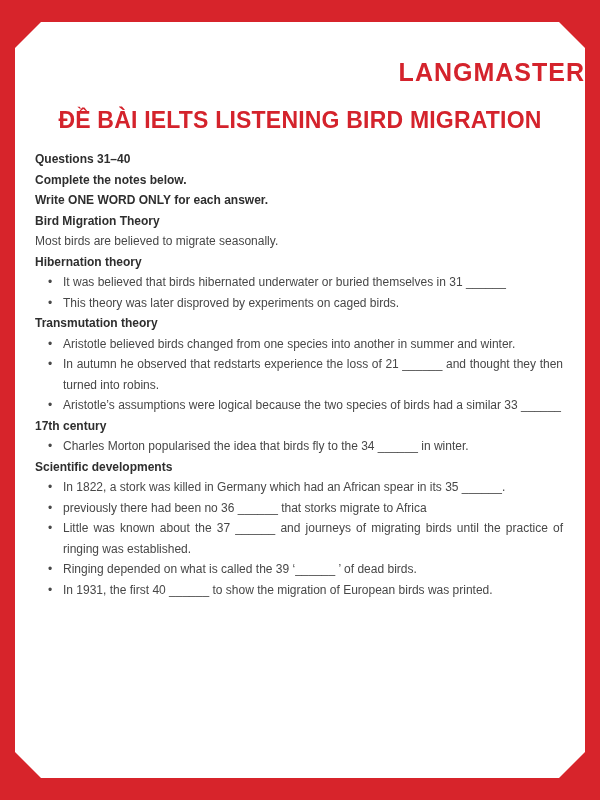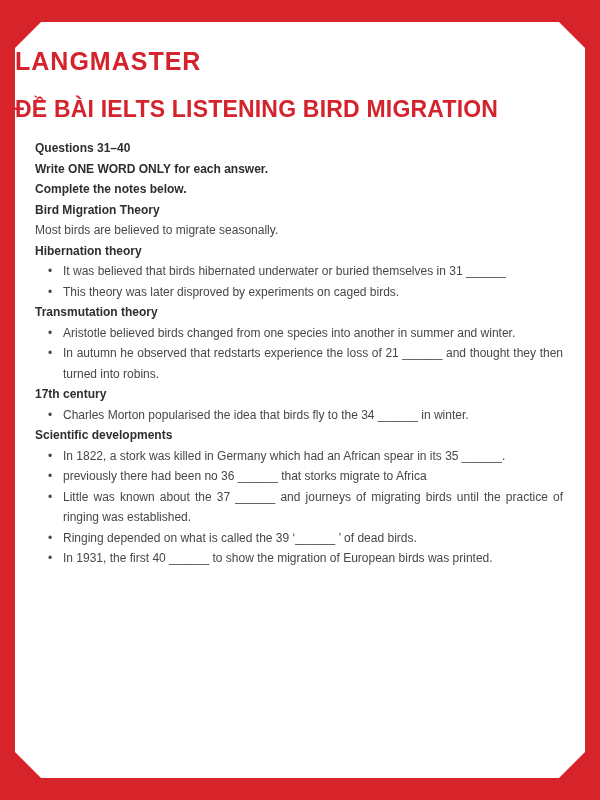--- a/index.html
+++ b/index.html
@@ -21,30 +21,31 @@
     position:absolute;
     left:15px;right:15px;top:22px;bottom:22px;
     background:var(--paper);
     clip-path:polygon(
       26px 0, calc(100% - 26px) 0,
       100% 26px, 100% calc(100% - 26px),
       calc(100% - 26px) 100%, 26px 100%,
       0 calc(100% - 26px), 0 26px);
   }
   .logo{
-    margin-top:26px;
-    text-align:left;
+    margin-top:37px;
+    text-align:right;
     font-size:25px;
     line-height:26px;
     font-weight:bold;
     letter-spacing:1px;
     color:var(--accent-red);
   }
   .title{
     margin-top:20px;
+    text-align:center;
     font-size:23px;
     line-height:30px;
     font-weight:bold;
     letter-spacing:0.2px;
     color:var(--accent-red);
   }
   .doc{
     margin-top:14px;
     padding:0 22px 0 20px;
     font-size:12px;
@@ -77,36 +78,37 @@
 
 <div class="paper">
 
   <div class="logo">LANGMASTER</div>
 
   <h1 class="title">ĐỀ BÀI IELTS LISTENING BIRD MIGRATION</h1>
 
   <div class="doc">
 
     <p class="h">Questions 31–40</p>
+    <p class="h">Complete the notes below.</p>
     <p class="h">Write ONE WORD ONLY for each answer.</p>
-    <p class="h">Complete the notes below.</p>
 
     <p class="h">Bird Migration Theory</p>
     <p class="t">Most birds are believed to migrate seasonally.</p>
 
     <p class="h">Hibernation theory</p>
     <ul class="blist">
       <li>It was believed that birds hibernated underwater or buried themselves in 31 ______</li>
       <li>This theory was later disproved by experiments on caged birds.</li>
     </ul>
 
     <p class="h">Transmutation theory</p>
     <ul class="blist">
       <li>Aristotle believed birds changed from one species into another in summer and winter.</li>
       <li>In autumn he observed that redstarts experience the loss of 21 ______ and thought they then turned into robins.</li>
+      <li>Aristotle’s assumptions were logical because the two species of birds had a similar 33 ______</li>
     </ul>
 
     <p class="h">17th century</p>
     <ul class="blist">
       <li>Charles Morton popularised the idea that birds fly to the 34 ______ in winter.</li>
     </ul>
 
     <p class="h">Scientific developments</p>
     <ul class="blist">
       <li>In 1822, a stork was killed in Germany which had an African spear in its 35 ______.</li>

